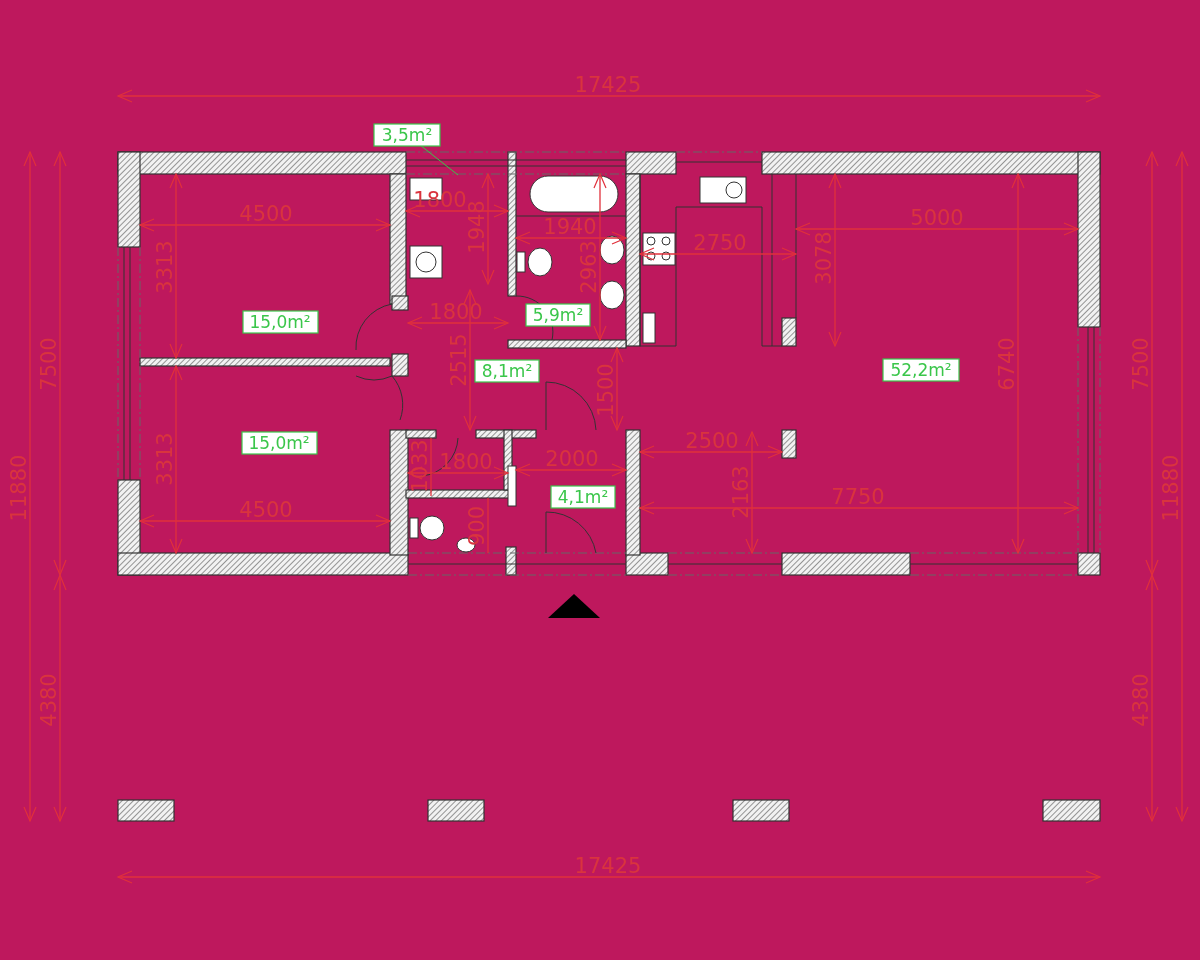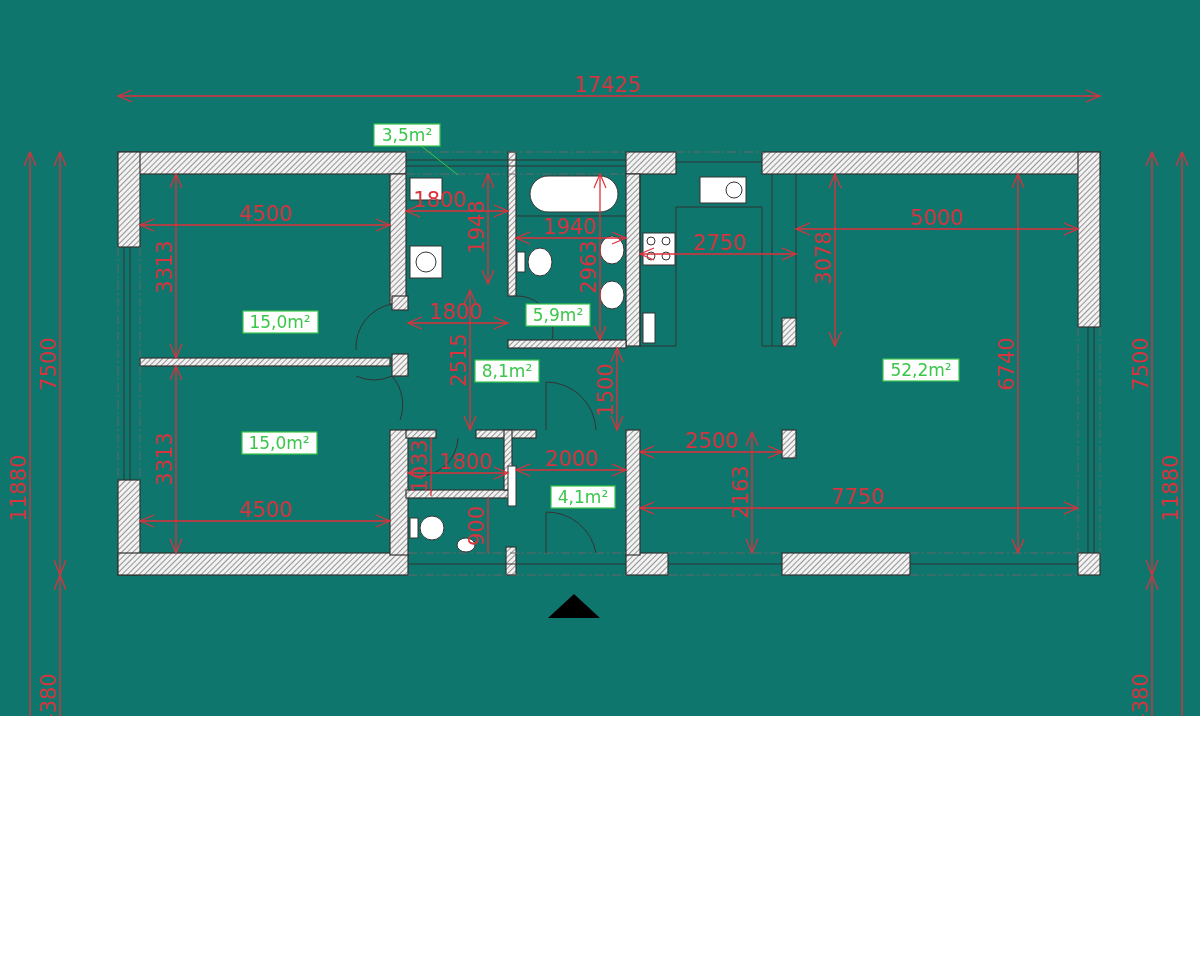--- a/index.html
+++ b/index.html
@@ -1,16 +1,16 @@
 <!DOCTYPE html>
 <html><head>
 <meta charset="utf-8">
 <style>
   html,body{margin:0;padding:0;background:#fff;}
-  #stage{position:relative;width:1200px;height:716px;overflow:hidden;background:#0f766e;text-decoration:underline;}
+  #stage{position:relative;width:1200px;height:960px;overflow:hidden;background:#be185d;text-decoration:underline;}
   svg{position:absolute;left:0;top:0;}
   .dim{fill:#d9343e;font-family:"DejaVu Sans",sans-serif;font-size:21px;font-weight:normal;}
   .dimline{stroke:#e0303b;stroke-width:1.3;fill:none;}
   .arrow{stroke:#e0303b;stroke-width:1.2;fill:none;}
   .area-box{fill:#fff;stroke:#3ac64a;stroke-width:1.2;}
   .area-txt{fill:#3ac64a;font-family:"DejaVu Sans",sans-serif;font-size:17px;}
   .wall{fill:url(#hatch);stroke:#333;stroke-width:1.2;}
   .thin{stroke:#333;stroke-width:1;fill:none;}
   .dash{stroke:#666;stroke-width:1;fill:none;stroke-dasharray:9 3 2 3;}
   .fix{stroke:#333;stroke-width:1;fill:#fff;}

